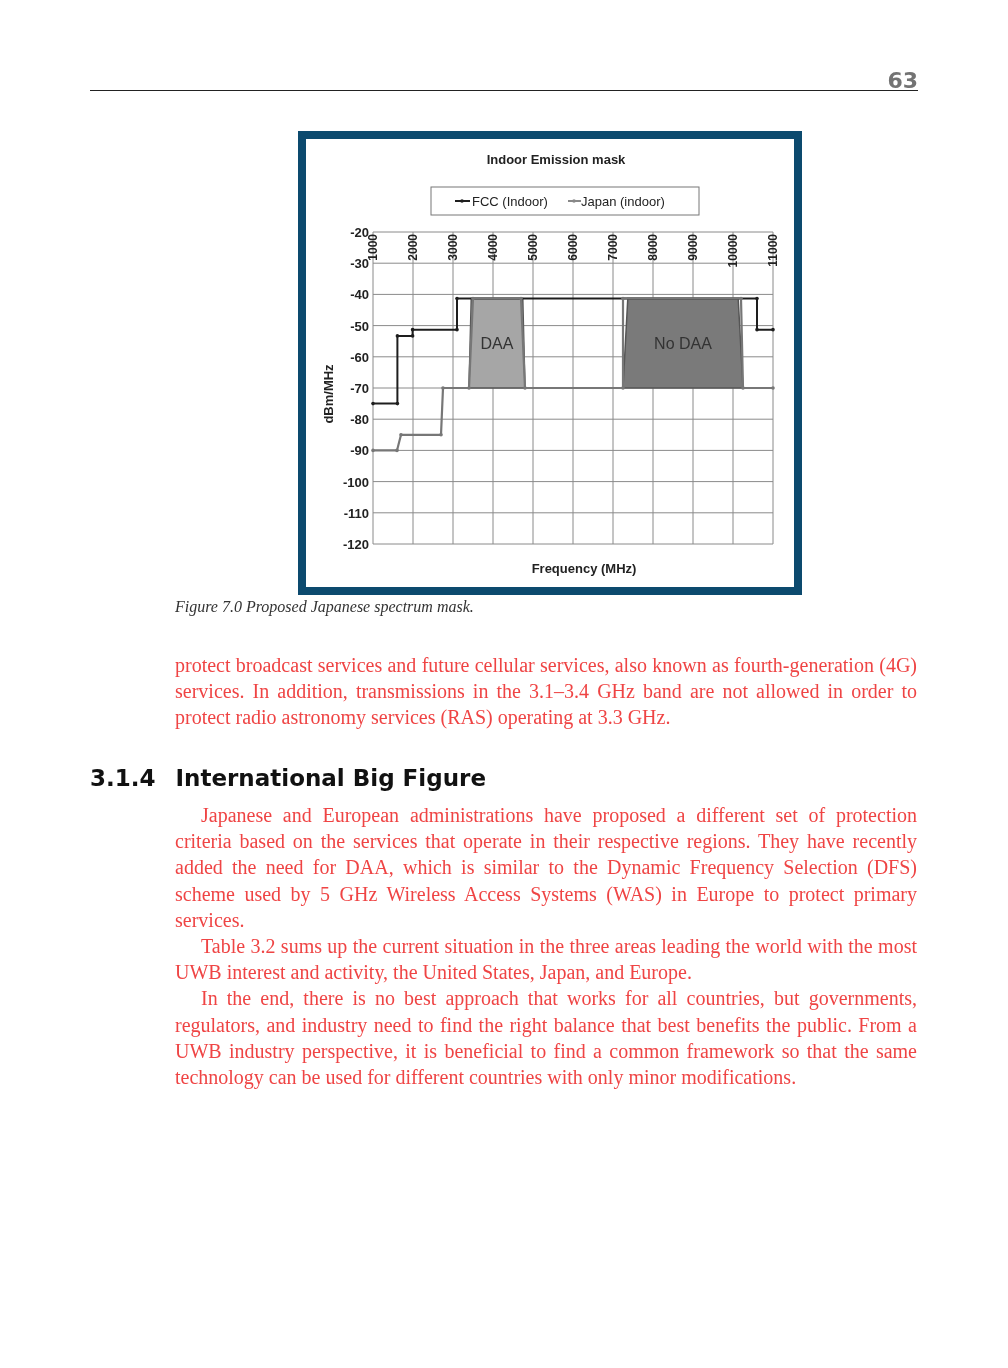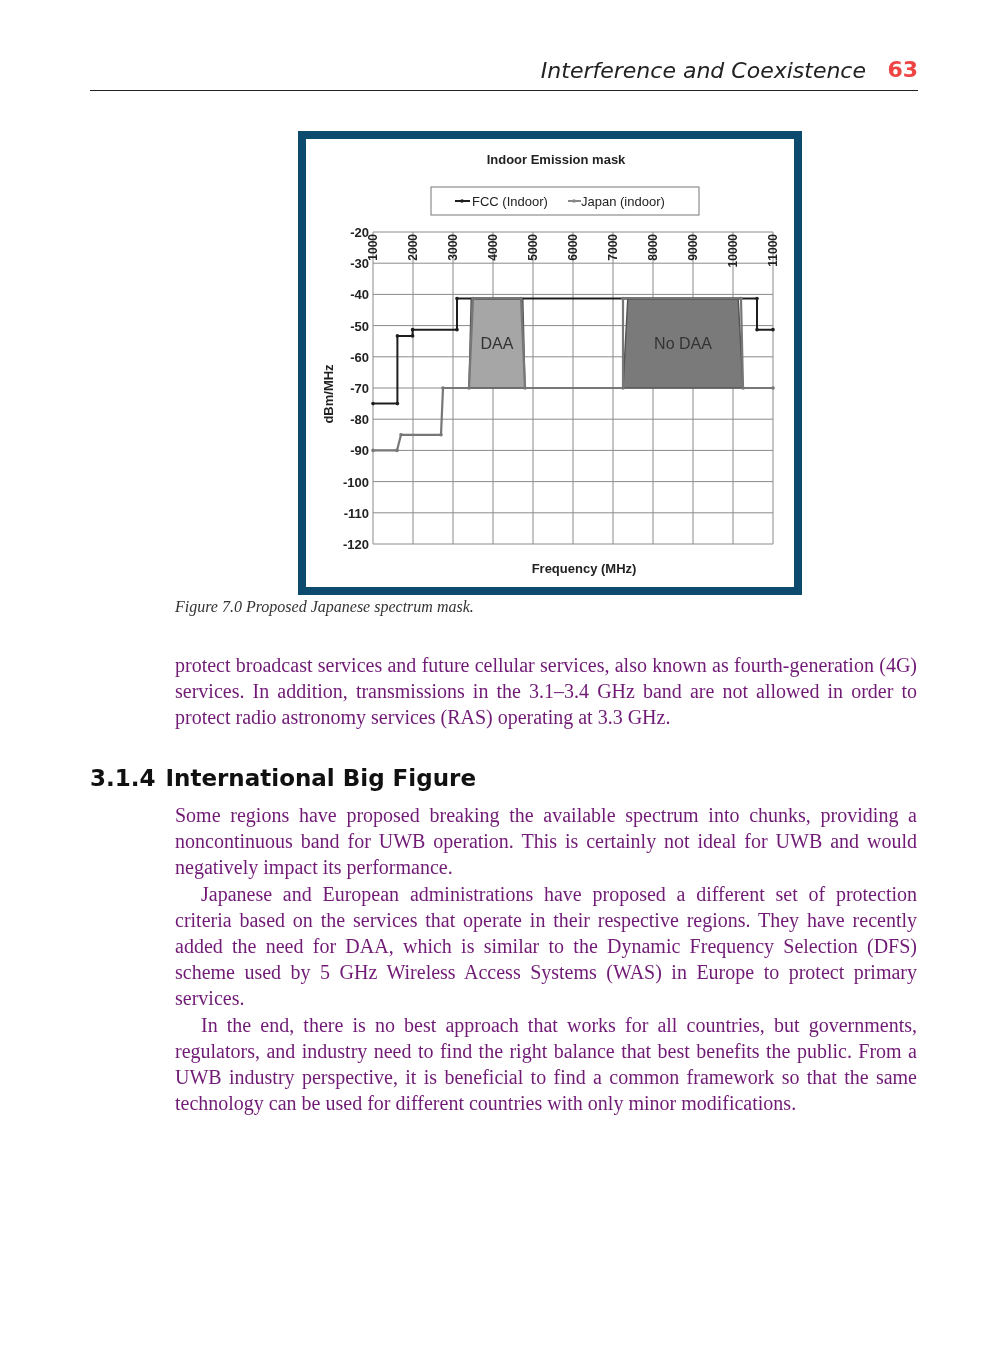--- a/index.html
+++ b/index.html
@@ -1,33 +1,32 @@
 <!DOCTYPE html>
 <html><head>
 <meta charset="utf-8">
 <style>
   html, body { margin: 0; padding: 0; background: #ffffff; }
   body { width: 1008px; height: 1368px; position: relative; overflow: hidden; color: #1a1a1a; }
   .running-head { position: absolute; left: 90px; top: 56px; width: 828px; height: 34px; border-bottom: 1.5px solid #222; }
   .running-head .title { position: absolute; right: 52px; top: 2px; font-family: "DejaVu Sans", sans-serif; font-style: italic; font-size: 22px; color: #222; }
-  .running-head .pageno { position: absolute; right: 0; top: 1px; font-family: "DejaVu Sans", sans-serif; font-weight: bold; font-size: 22px; color: #ef4444; }
+  .running-head .pageno { position: absolute; right: 0; top: 12px; font-family: "DejaVu Sans", sans-serif; font-weight: bold; font-size: 22px; color: #737373; }
   .figure-frame { position: absolute; left: 298px; top: 131px; width: 488px; height: 448px; border: 8px solid #0c4a6e; background: #fff; }
   svg.chart { position: absolute; left: 0; top: 0; }
   .caption { position: absolute; left: 175px; top: 598px; font-family: "Liberation Serif", serif; font-style: italic; font-size: 16px; color: #333; }
-  .para { position: absolute; font-family: "Liberation Serif", serif; font-size: 20px; line-height: 26.2px; text-align: justify; color: #701a75; }
+  .para { position: absolute; font-family: "Liberation Serif", serif; font-size: 20px; line-height: 26.2px; text-align: justify; color: #ef4444; }
   .para p { margin: 0; }
   .para p.indent { text-indent: 26px; }
   .section-heading { position: absolute; left: 90px; top: 765px; font-family: "DejaVu Sans", sans-serif; font-weight: bold; font-size: 23px; color: #111; }
-  .section-heading .num { margin-right: 10px; }
+  .section-heading .num { margin-right: 20px; }
 </style>
 </head>
 <body>
 
 <div class="running-head">
-  <span class="title">Interference and Coexistence</span>
   <span class="pageno">63</span>
 </div>
 
 <div class="figure-frame">
   <svg class="chart" id="chart" width="488" height="448">
     <text id="chart-title" x="250" y="25" text-anchor="middle" font-family="Liberation Sans, sans-serif" font-weight="bold" font-size="13" fill="#222">Indoor Emission mask</text>
 
     <g>
       <rect x="125" y="48" width="268" height="28" fill="#fff" stroke="#777" stroke-width="1"></rect>
       <line x1="149" y1="62" x2="164" y2="62" stroke="#1e1e1e" stroke-width="2"></line>
@@ -132,16 +131,16 @@
 
 <div class="para" style="left:175px; top:652px; width:742px;">
   <p>protect broadcast services and future cellular services, also known as fourth-generation (4G) services. In addition, transmissions in the 3.1–3.4 GHz band are not allowed in order to protect radio astronomy services (RAS) operating at 3.3 GHz.</p>
 </div>
 
 <div class="section-heading">
   <span class="num">3.1.4</span><span>International Big Figure</span>
 </div>
 
 <div class="para" style="left:175px; top:802px; width:742px;">
-  <p>Some regions have proposed breaking the available spectrum into chunks, providing a noncontinuous band for UWB operation. This is certainly not ideal for UWB and would negatively impact its performance.</p>
   <p class="indent">Japanese and European administrations have proposed a different set of protection criteria based on the services that operate in their respective regions. They have recently added the need for DAA, which is similar to the Dynamic Frequency Selection (DFS) scheme used by 5 GHz Wireless Access Systems (WAS) in Europe to protect primary services.</p>
+  <p class="indent">Table 3.2 sums up the current situation in the three areas leading the world with the most UWB interest and activity, the United States, Japan, and Europe.</p>
   <p class="indent">In the end, there is no best approach that works for all countries, but governments, regulators, and industry need to find the right balance that best benefits the public. From a UWB industry perspective, it is beneficial to find a common framework so that the same technology can be used for different countries with only minor modifications.</p>
 </div>
 
 </body></html>

